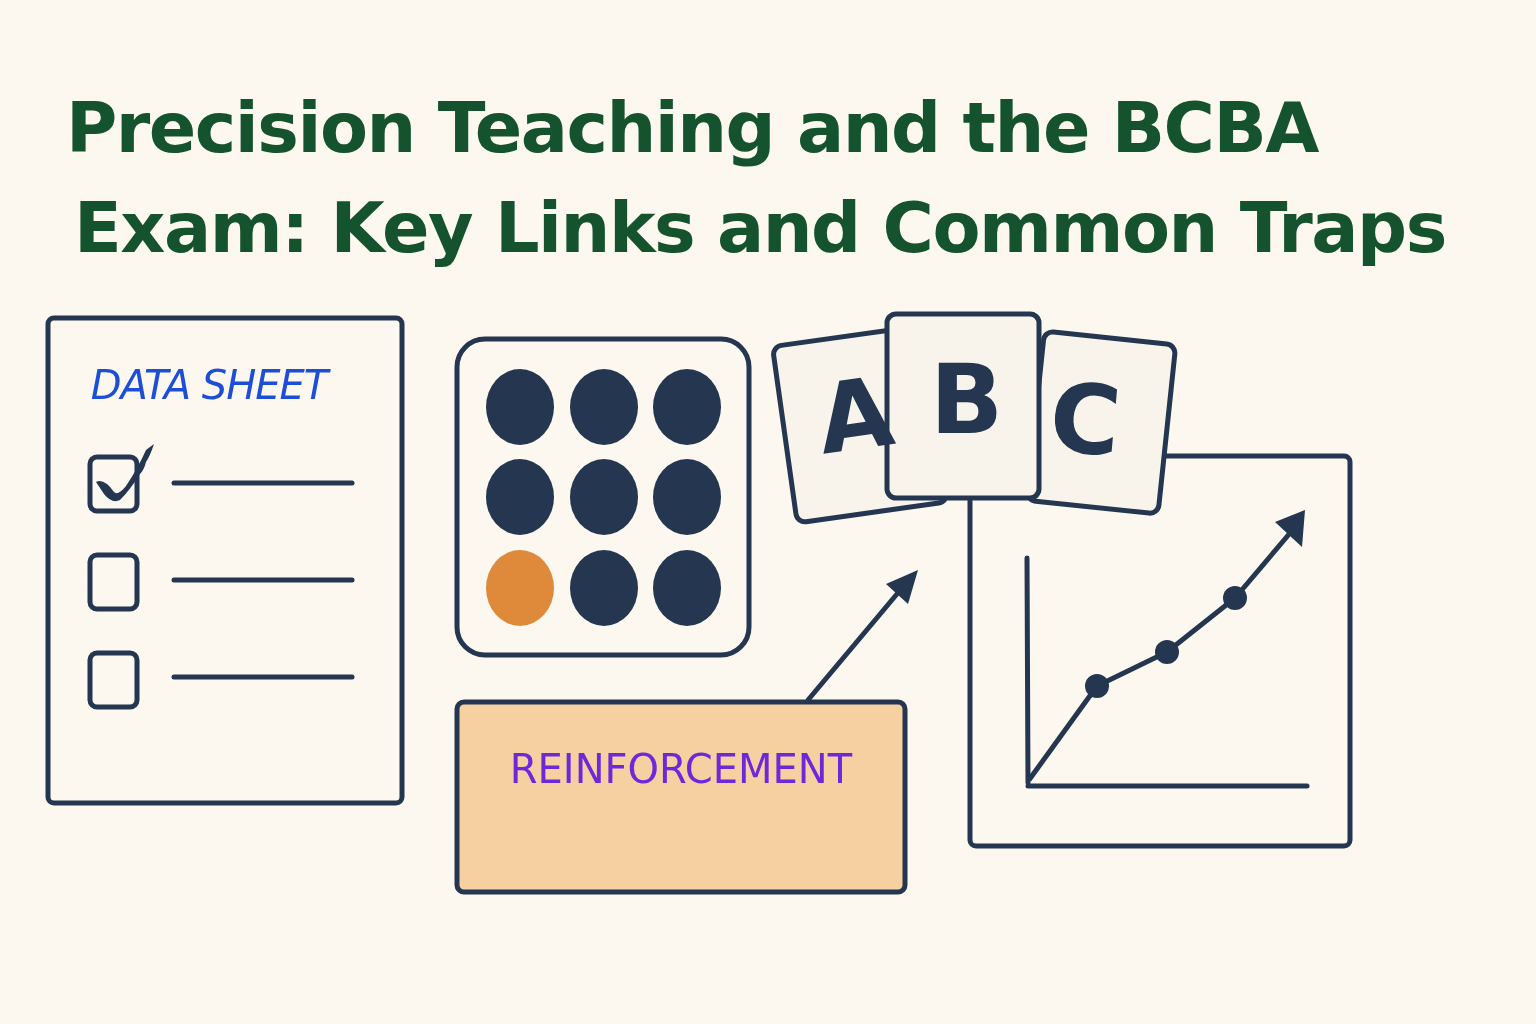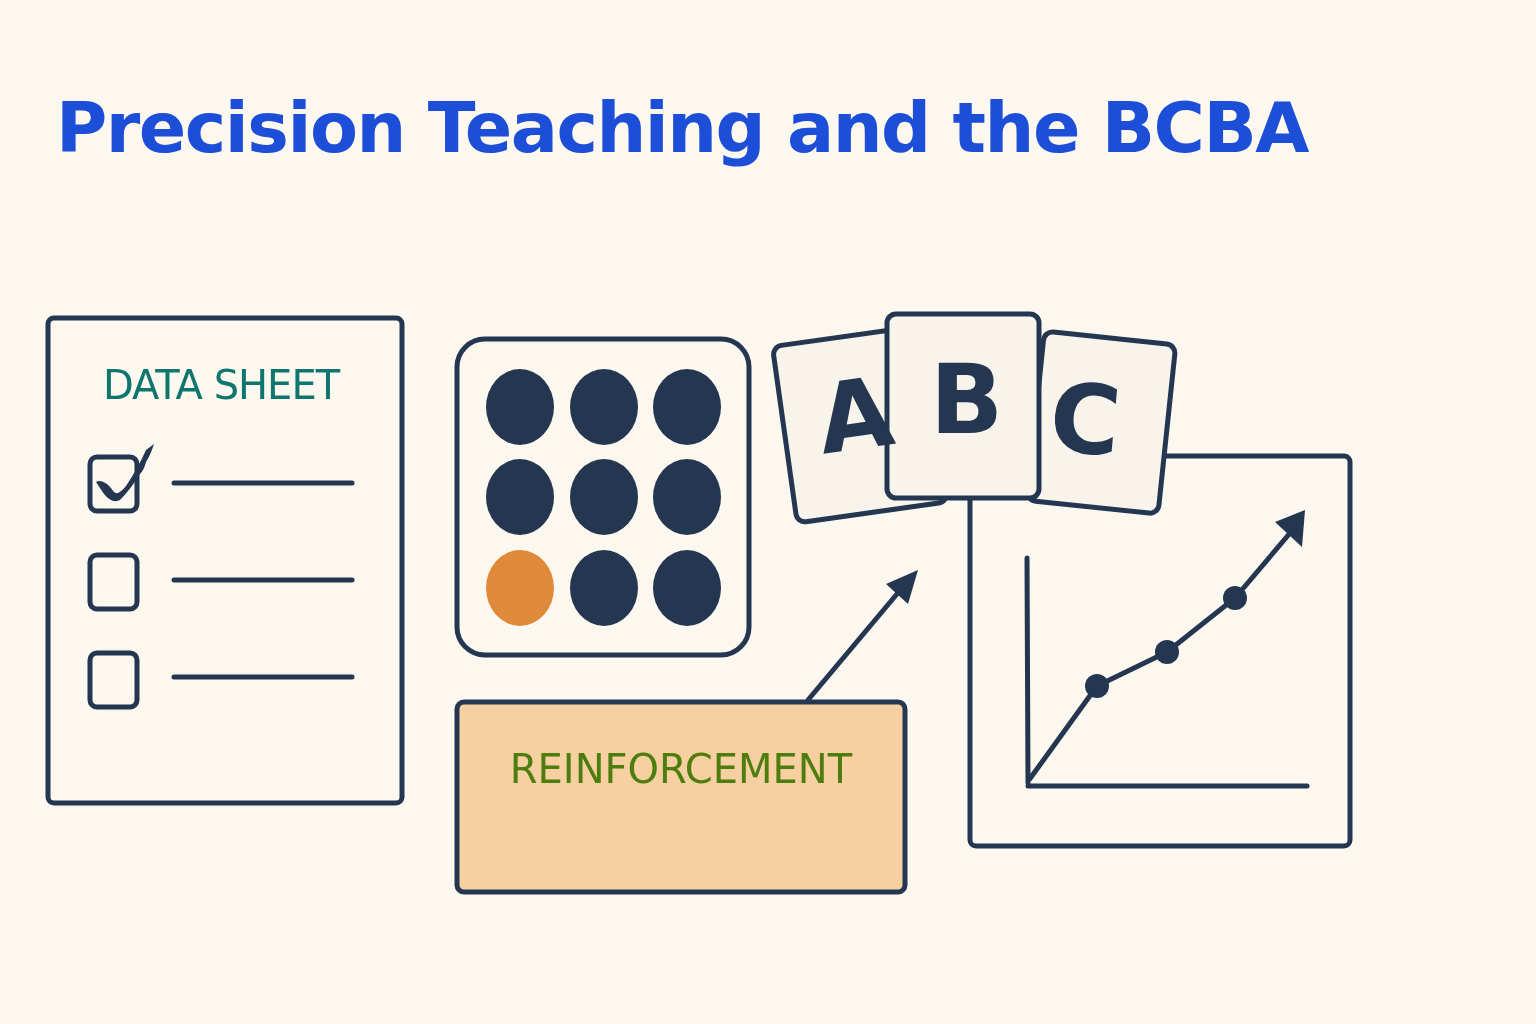--- a/index.html
+++ b/index.html
@@ -4,50 +4,51 @@
   <style>
     html, body { margin: 0; padding: 0; }
     body {
       width: 1536px; height: 1024px; overflow: hidden;
       background: #fcf7ef;
       position: relative;
       font-family: "DejaVu Sans", sans-serif;
       color: #243650;
     }
     .title {
-      position: absolute; left: 56px; top: 78px;
+      position: absolute; left: 66px; top: 78px;
       font-family: "DejaVu Sans", sans-serif;
       font-weight: bold; font-size: 70px; line-height: 100px;
-      letter-spacing: -1.5px; color: #1d4ed8; margin: 0;
+      letter-spacing: -1.5px; color: #14532d; margin: 0;
     }
     .title span { display: block; }
     .title span.l2 { padding-left: 8px; }
     svg.art { position: absolute; left: 0; top: 0; }
     .label {
       position: absolute; text-align: center;
       font-family: "DejaVu Sans", sans-serif;
     }
     .ds-title {
-      left: 44px; width: 354px; top: 362px;
-      font-size: 40px; font-weight: 500; color: #0f766e; letter-spacing: -1px;
+      left: 32px; width: 354px; top: 362px;
+      font-size: 40px; font-weight: 500; color: #1d4ed8; letter-spacing: -1px; font-style: italic;
     }
     .rs-text {
       left: 458px; width: 446px; top: 740px;
-      font-size: 40px; line-height: 58px; color: #4d7c0f; letter-spacing: 0px;
+      font-size: 40px; line-height: 58px; color: #6d28d9; letter-spacing: 0px;
     }
     .card-letter {
       position: absolute; font-family: "DejaVu Sans", sans-serif;
       font-weight: bold; font-size: 96px; color: #243650;
     }
   </style>
 </head>
 <body>
 
 <h1 class="title">
   <span>Precision Teaching and the BCBA</span>
+  <span class="l2">Exam: Key Links and Common Traps</span>
 </h1>
 
 <svg class="art" width="1536" height="1024" viewBox="0 0 1536 1024" xmlns="http://www.w3.org/2000/svg">
 
   <g>
     <rect x="48" y="318" width="354" height="485" rx="6" fill="#fcf7ef" stroke="#243650" stroke-width="5"></rect>
 
     <rect x="90" y="457" width="47" height="54" rx="7" fill="none" stroke="#243650" stroke-width="5"></rect>
     <path d="M96 482 Q104 478 114 492 Q118 496 126 486 Q138 468 146 450 L154 444 Q150 456 146 462 Q144 470 140 474 Q130 490 120 500 Q112 504 104 494 Z" fill="#243650"></path>
     <line x1="174" y1="483" x2="352" y2="483" stroke="#243650" stroke-width="5" stroke-linecap="round"></line>

